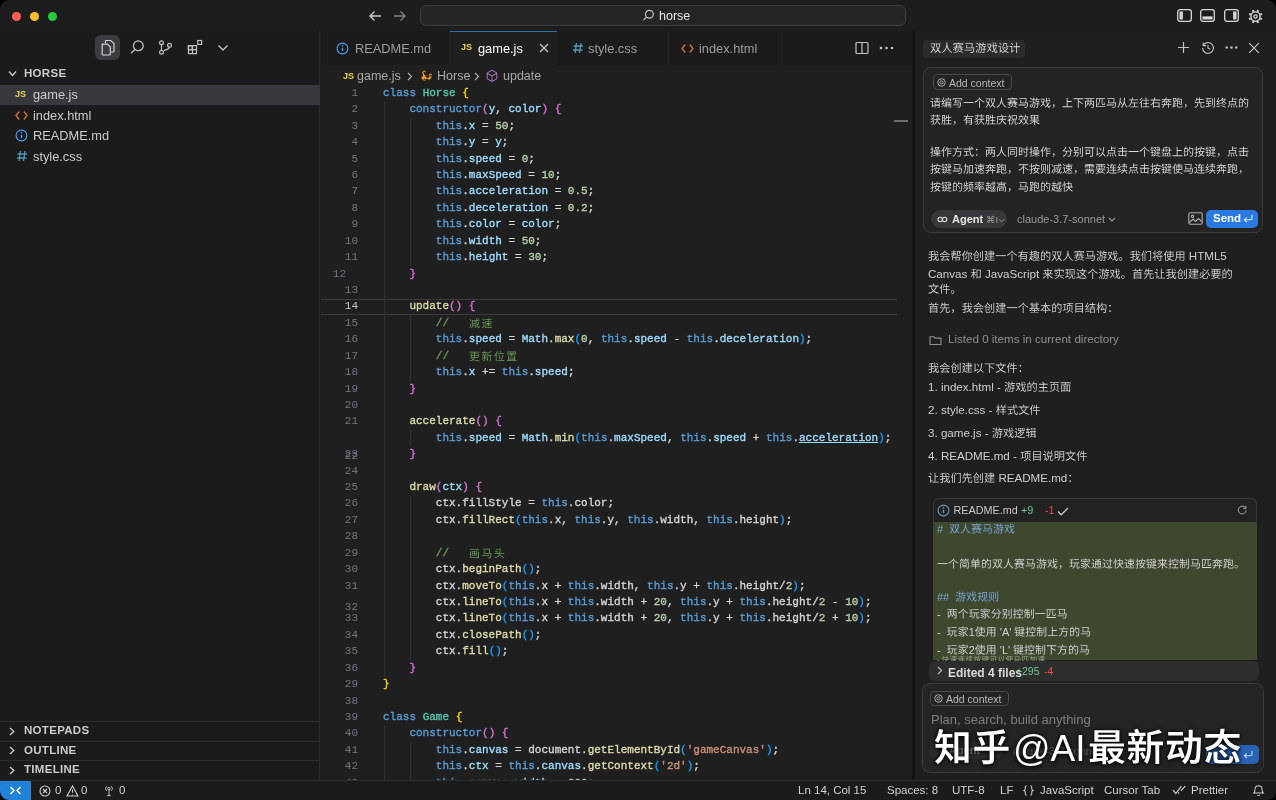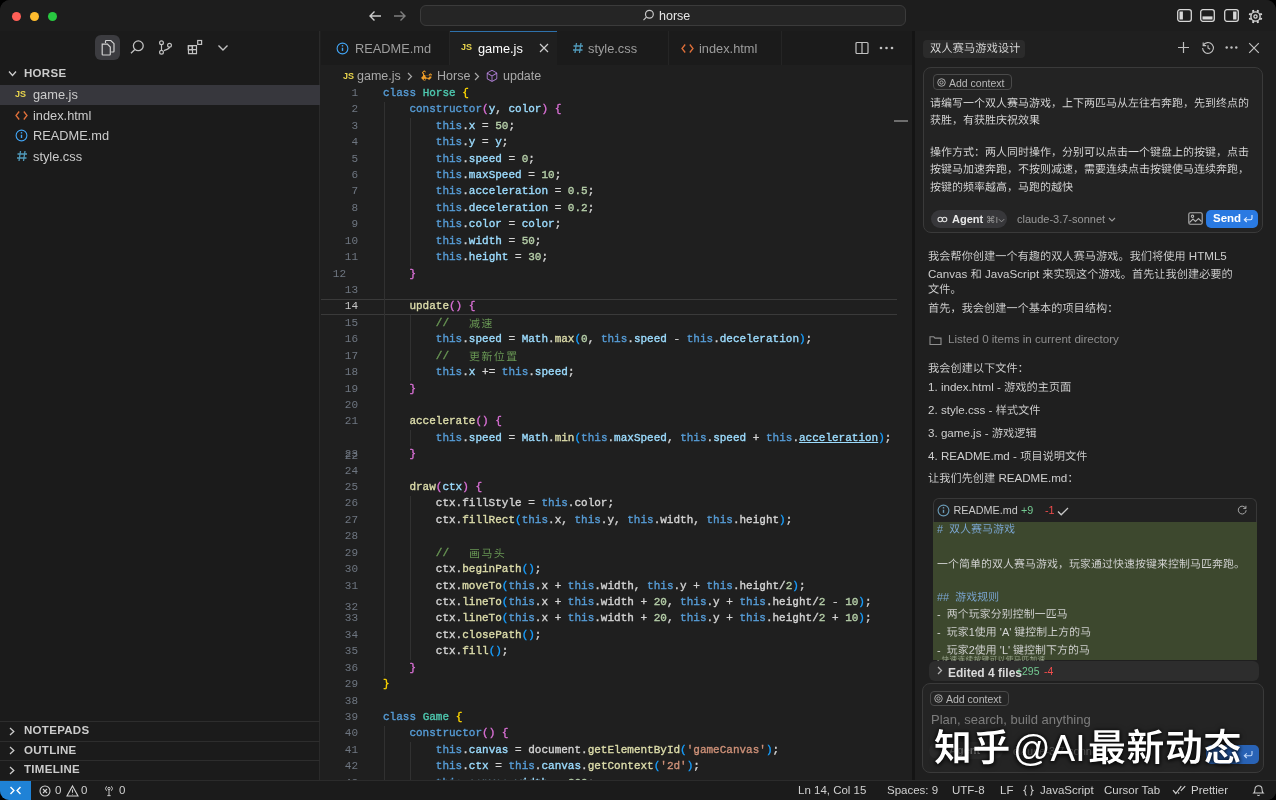--- a/index.html
+++ b/index.html
@@ -378,21 +378,21 @@
     <svg class="ic" style="left:103px;top:784px" width="12" height="13" viewBox="0 0 14 14" stroke="#d0d0d0" stroke-width="1.1" fill="none">
       <path d="M7 5.2v7.8M4.5 13h5" opacity="0"></path>
       <path d="M7 6v7M5 13h4"></path>
       <circle cx="7" cy="4.7" r="1.4"></circle>
       <path d="M3.9 7.8a4.4 4.4 0 0 1 0-6.2M10.1 1.6a4.4 4.4 0 0 1 0 6.2" opacity="0"></path>
       <path d="M4.2 7.3a3.7 3.7 0 0 1 0-5.2M9.8 2.1a3.7 3.7 0 0 1 0 5.2M2.5 8.8a6 6 0 0 1 0-8.2" opacity="0"></path>
       <path d="M4.2 7.3a3.7 3.7 0 0 1 0-5.2M9.8 2.1a3.7 3.7 0 0 1 0 5.2"></path>
     </svg>
     <div class="lbl" style="left:119px;top:783.5px;font-size:11.5px;color:#d0d0d0">0</div>
     <div class="lbl" style="left:798px;top:783.5px;font-size:11.5px;color:#d0d0d0">Ln 14, Col 15</div>
-    <div class="lbl" style="left:887px;top:783.5px;font-size:11.5px;color:#d0d0d0">Spaces: 9</div>
+    <div class="lbl" style="left:887px;top:783.5px;font-size:11.5px;color:#d0d0d0">Spaces: 8</div>
     <div class="lbl" style="left:952px;top:783.5px;font-size:11.5px;color:#d0d0d0">UTF-8</div>
     <div class="lbl" style="left:1000px;top:783.5px;font-size:11.5px;color:#d0d0d0">LF</div>
     <svg class="ic" style="left:1022px;top:784px" width="13" height="13" viewBox="0 0 14 14" stroke="#d0d0d0" stroke-width="1.1" fill="none">
       <path d="M5 2C3.8 2 3.5 2.7 3.5 3.5v2c0 .8-.6 1.2-1.3 1.5.7.3 1.3.7 1.3 1.5v2c0 .8.3 1.5 1.5 1.5M9 2c1.2 0 1.5.7 1.5 1.5v2c0 .8.6 1.2 1.3 1.5-.7.3-1.3.7-1.3 1.5v2c0 .8-.3 1.5-1.5 1.5"></path>
       <circle cx="7" cy="10.8" r="0.9" fill="#d0d0d0" stroke="none" opacity="0"></circle>
     </svg>
     <div class="lbl" style="left:1040px;top:783.5px;font-size:11.5px;color:#d0d0d0">JavaScript</div>
     <div class="lbl" style="left:1104px;top:783.5px;font-size:11.5px;color:#d0d0d0">Cursor Tab</div>
     <svg class="ic" style="left:1172px;top:785px" width="15" height="10" viewBox="0 0 15 10" stroke="#d0d0d0" stroke-width="1.2" fill="none">
       <path d="M1 5l3 3.5L9.5 1M6.5 8.5l1-1.2M9 5.6L13.5 1" opacity="0"></path>

